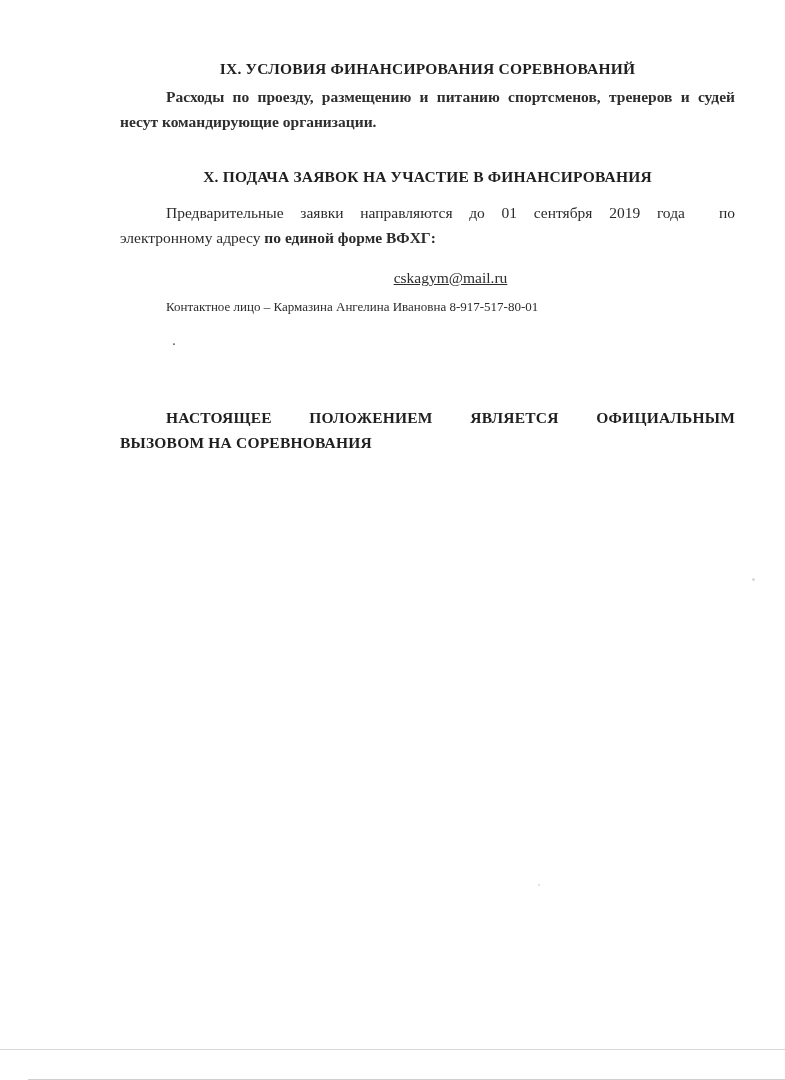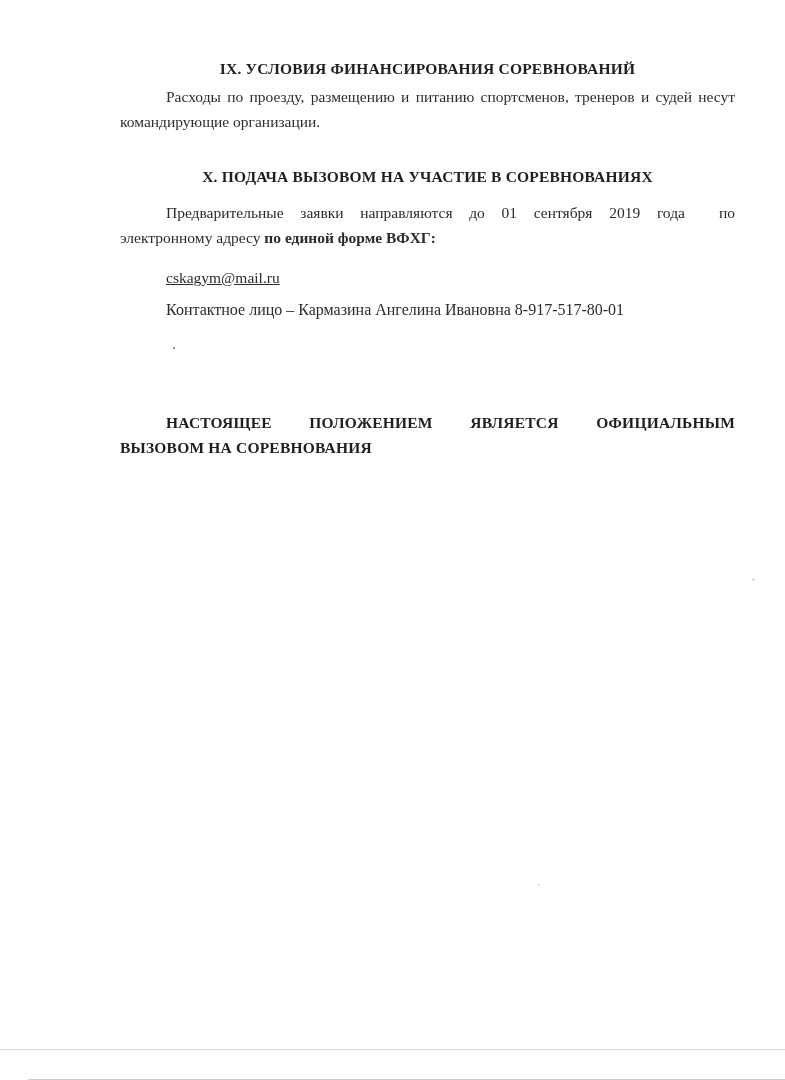--- a/index.html
+++ b/index.html
@@ -40,20 +40,21 @@
   .heading-1 {
     margin-top: 0;
   }
   .para {
     font-size: 15.5px;
     line-height: 1.62;
     text-align: justify;
     text-indent: 46px;
     margin: 6px 0 14px 0;
     color: #2e2e2e;
+    font-weight: bold;
   }
   .heading-2 {
     margin-top: 34px;
   }
   .para-deadline {
     text-align: justify;
     text-indent: 46px;
     font-size: 15.5px;
     line-height: 1.62;
     margin-top: 14px;
@@ -63,29 +64,30 @@
     width: 34px;
   }
   .bold {
     font-weight: bold;
   }
   .email-line {
     margin-top: 4px;
     padding-left: 46px;
     font-size: 15.5px;
     line-height: 1.6;
+    text-align: center;
   }
   .email-link {
     color: #2c2c2c;
     text-decoration: underline;
   }
   .contact-line {
     margin-top: 6px;
     padding-left: 46px;
-    font-size: 16px;
+    font-size: 13px;
     line-height: 1.6;
   }
   .stray-dot {
     margin-top: 14px;
     padding-left: 52px;
     font-size: 15.5px;
     color: #555;
     line-height: 1;
   }
   .final-statement {
@@ -128,21 +130,21 @@
 </head>
 <body>
 
 <div class="page">
   <div class="content">
 
     <h2 class="section-heading heading-1">IX. УСЛОВИЯ ФИНАНСИРОВАНИЯ СОРЕВНОВАНИЙ</h2>
 
     <p class="para">Расходы по проезду, размещению и питанию спортсменов, тренеров и судей несут командирующие организации.</p>
 
-    <h2 class="section-heading heading-2">X. ПОДАЧА ВЫЗОВОМ НА УЧАСТИЕ В СОРЕВНОВАНИЯХ</h2>
+    <h2 class="section-heading heading-2">X. ПОДАЧА ЗАЯВОК НА УЧАСТИЕ В ФИНАНСИРОВАНИЯ</h2>
 
     <p class="para-deadline">
       <span>Предварительные заявки направляются до 01 сентября 2019 года</span><span class="gap"></span><span>по электронному адресу</span>
       <span class="bold">по единой форме ВФХГ:</span>
     </p>
 
     <div class="email-line">
       <a class="email-link" href="#">cskagym@mail.ru</a>
     </div>
 

